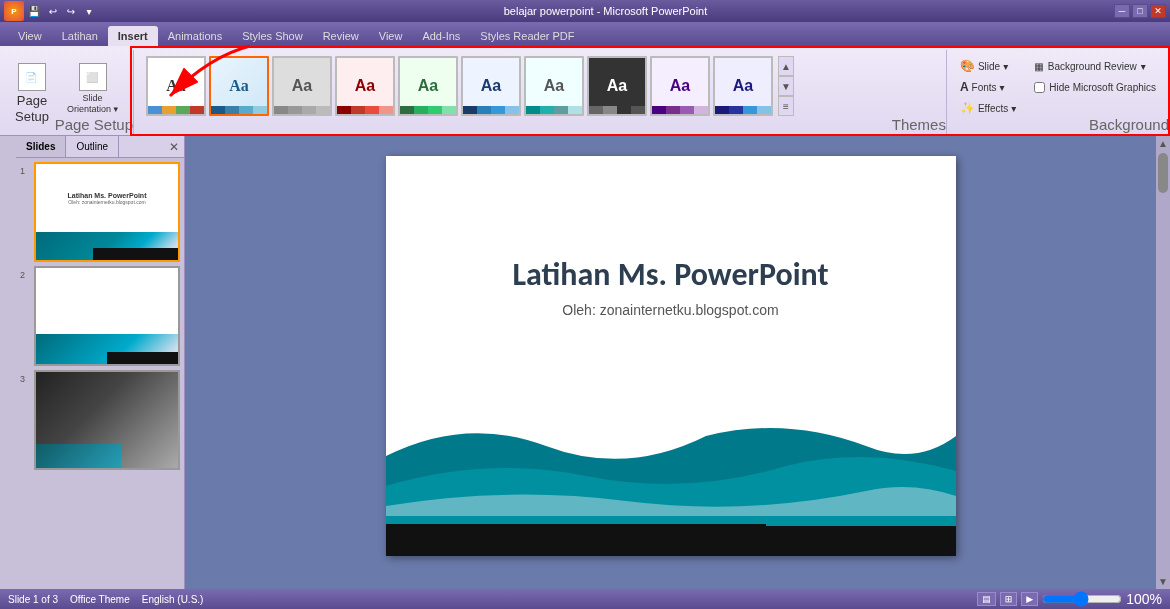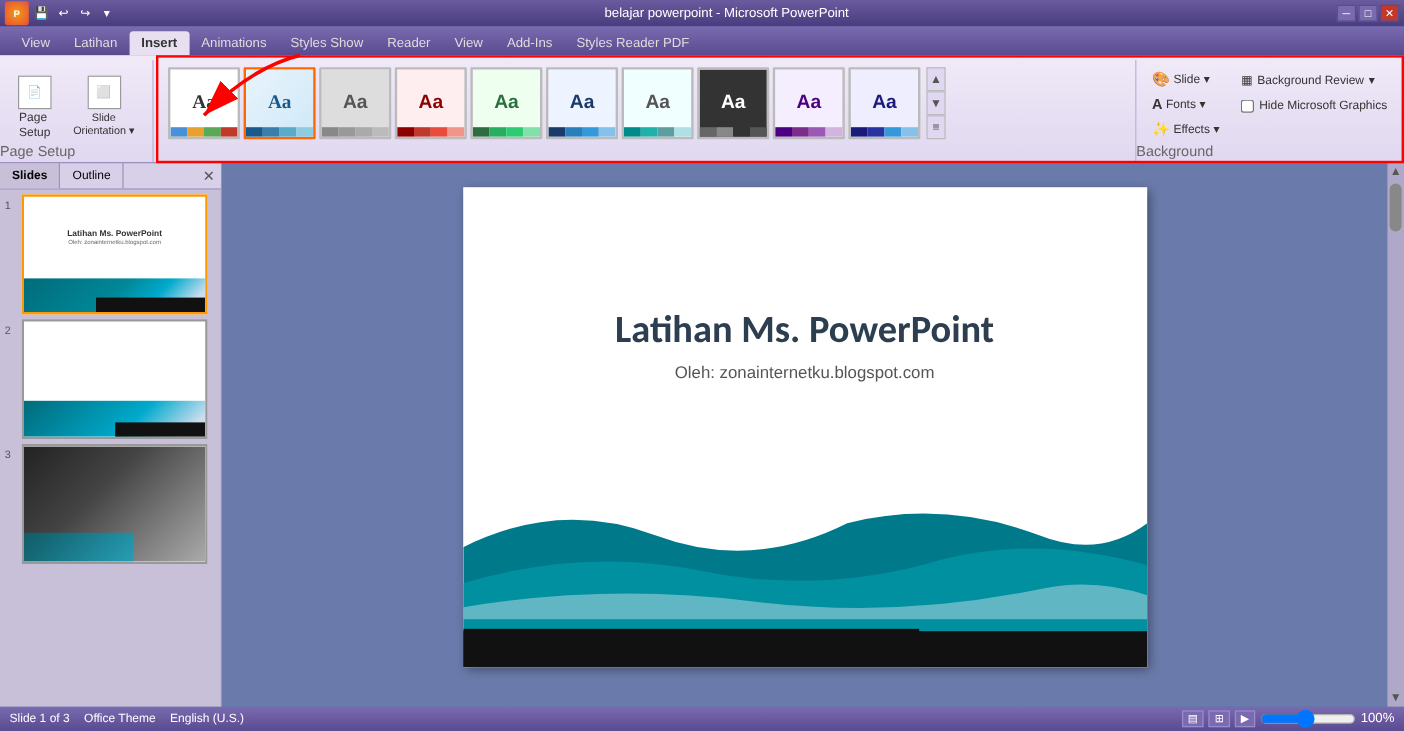--- a/index.html
+++ b/index.html
@@ -70,23 +70,23 @@
       padding: 4px 8px 16px 8px;
       display: flex;
       flex-direction: column;
       align-items: center;
       position: relative;
       min-width: 60px;
     }
     .ribbon-section-label {
       position: absolute;
       bottom: 2px;
-      font-size: 12px;
+      font-size: 15px;
       color: #666;
-      text-align: left;
+      text-align: right;
       width: 100%;
     }
     .ribbon-section.page-setup { min-width: 90px; }
     .ribbon-section.themes { flex: 1; }
     .ribbon-section.background { min-width: 160px; }
 
     .page-setup-btns { display: flex; gap: 4px; align-items: flex-start; margin-top: 4px; }
     .ribbon-large-btn {
       display: flex; flex-direction: column; align-items: center; gap: 2px;
       padding: 4px 6px; border: 1px solid transparent; border-radius: 3px;
@@ -174,20 +174,21 @@
       right: 0;
     }
 
     
     .slide-panel {
       width: 185px;
       background: #c8c0d8;
       border-right: 1px solid #a090c0;
       display: flex;
       flex-direction: column;
+      padding-left: 16px;
     }
     .slide-panel-tabs {
       display: flex;
       background: #d8d0e8;
       border-bottom: 1px solid #a090c0;
       height: 22px;
     }
     .slide-panel-tab {
       padding: 3px 10px;
       font-size: 10px;
@@ -407,34 +408,34 @@
     <div class="win-btn close">✕</div>
   </div>
 </div>
 
 <div class="ribbon-tabs">
   <div class="ribbon-tab">View</div>
   <div class="ribbon-tab">Latihan</div>
   <div class="ribbon-tab active">Insert</div>
   <div class="ribbon-tab">Animations</div>
   <div class="ribbon-tab">Styles Show</div>
-  <div class="ribbon-tab">Reader</div>
+  <div class="ribbon-tab">Review</div>
   <div class="ribbon-tab">View</div>
   <div class="ribbon-tab">Add-Ins</div>
   <div class="ribbon-tab">Styles Reader PDF</div>
 </div>
 
 <div class="ribbon-wrapper">
   <div class="ribbon">
 
     <div class="ribbon-section page-setup">
       <div class="page-setup-btns">
         <div class="ribbon-large-btn">
           <div class="icon" style="width:28px;height:28px;background:#fff;border:1px solid #999;display:flex;align-items:center;justify-content:center;font-size:10px;color:#333;">📄</div>
-          <span style="font-size:10px;line-height:1.2;">Page<br>Setup</span>
+          <span style="font-size:13px;text-align:center;line-height:1.2;">Page<br>Setup</span>
         </div>
         <div class="ribbon-large-btn">
           <div class="icon" style="width:28px;height:28px;background:#fff;border:1px solid #999;display:flex;align-items:center;justify-content:center;font-size:10px;color:#333;">⬜</div>
           <span style="font-size:9px;text-align:center;line-height:1.2;">Slide<br>Orientation ▾</span>
         </div>
       </div>
       <span class="ribbon-section-label">Page Setup</span>
     </div>
 
     <div class="ribbon-section themes">
@@ -541,20 +542,21 @@
             </div>
           </div>
 
           <div style="display:flex;flex-direction:column;gap:0;margin-left:2px;">
             <div class="themes-scroll-btn" style="height:20px;">▲</div>
             <div class="themes-scroll-btn" style="height:20px;">▼</div>
             <div class="themes-scroll-btn" style="height:20px;">≡</div>
           </div>
         </div>
       </div>
+      <span class="ribbon-section-label">Themes</span>
     </div>
 
     <div class="ribbon-section background">
       <div style="display:flex;gap:8px;align-items:flex-start;width:100%;margin-top:2px;">
         <div class="colors-fonts-effects">
           <div class="cfe-btn">
             <span style="font-size:12px;">🎨</span>
             <span>Slide</span>
             <span>▾</span>
           </div>
@@ -677,15 +679,15 @@
 
 <div class="status-bar">
   <span style="margin-right:12px;">Slide 1 of 3</span>
   <span style="margin-right:12px;">Office Theme</span>
   <span>English (U.S.)</span>
   <div style="margin-left:auto;display:flex;gap:4px;align-items:center;">
     <button style="background:#7a6ab0;border:1px solid #9a8ace;color:white;padding:1px 4px;font-size:9px;cursor:pointer;">▤</button>
     <button style="background:#7a6ab0;border:1px solid #9a8ace;color:white;padding:1px 4px;font-size:9px;cursor:pointer;">⊞</button>
     <button style="background:#7a6ab0;border:1px solid #9a8ace;color:white;padding:1px 4px;font-size:9px;cursor:pointer;">▶</button>
     <input type="range" min="10" max="200" value="100" style="width: 80px;">
-    <span style="font-size:11px;">100%</span>
+    <span style="font-size:14px;">100%</span>
   </div>
 </div>
 
 </body></html>

